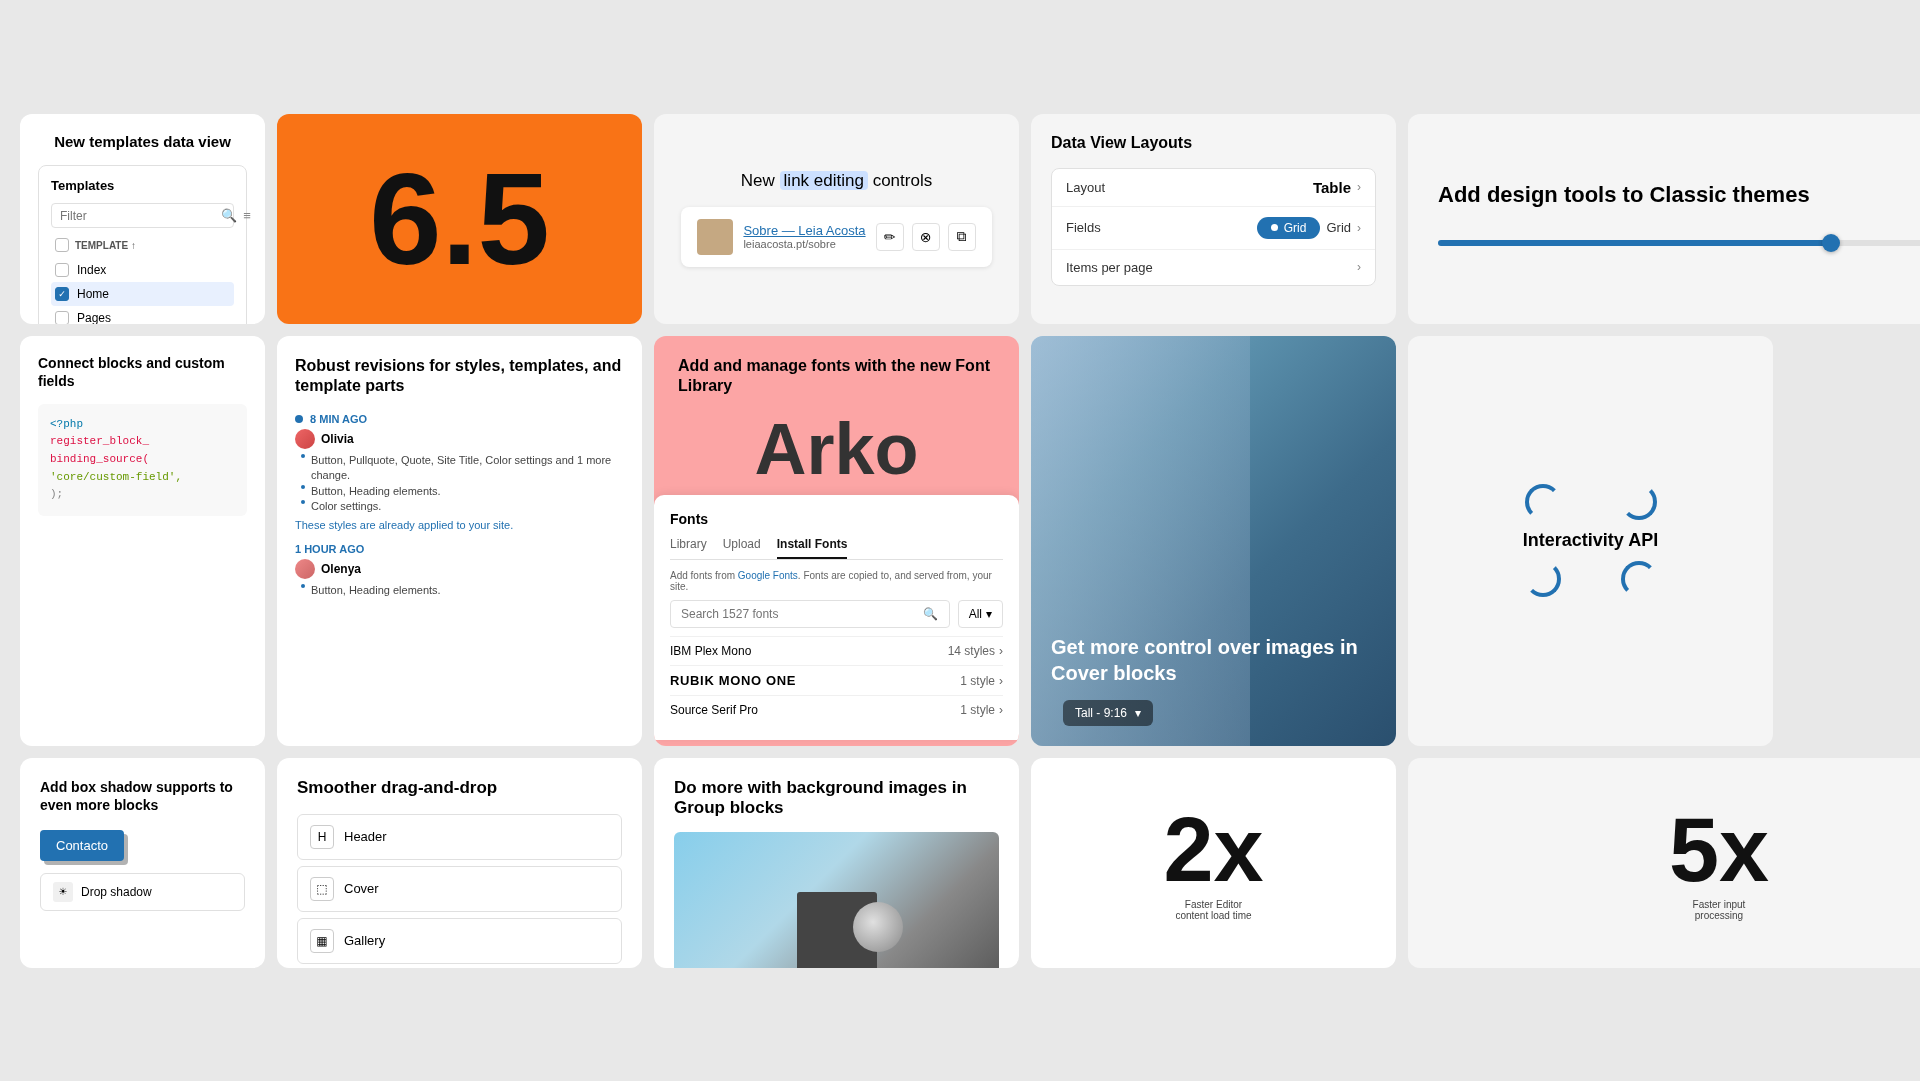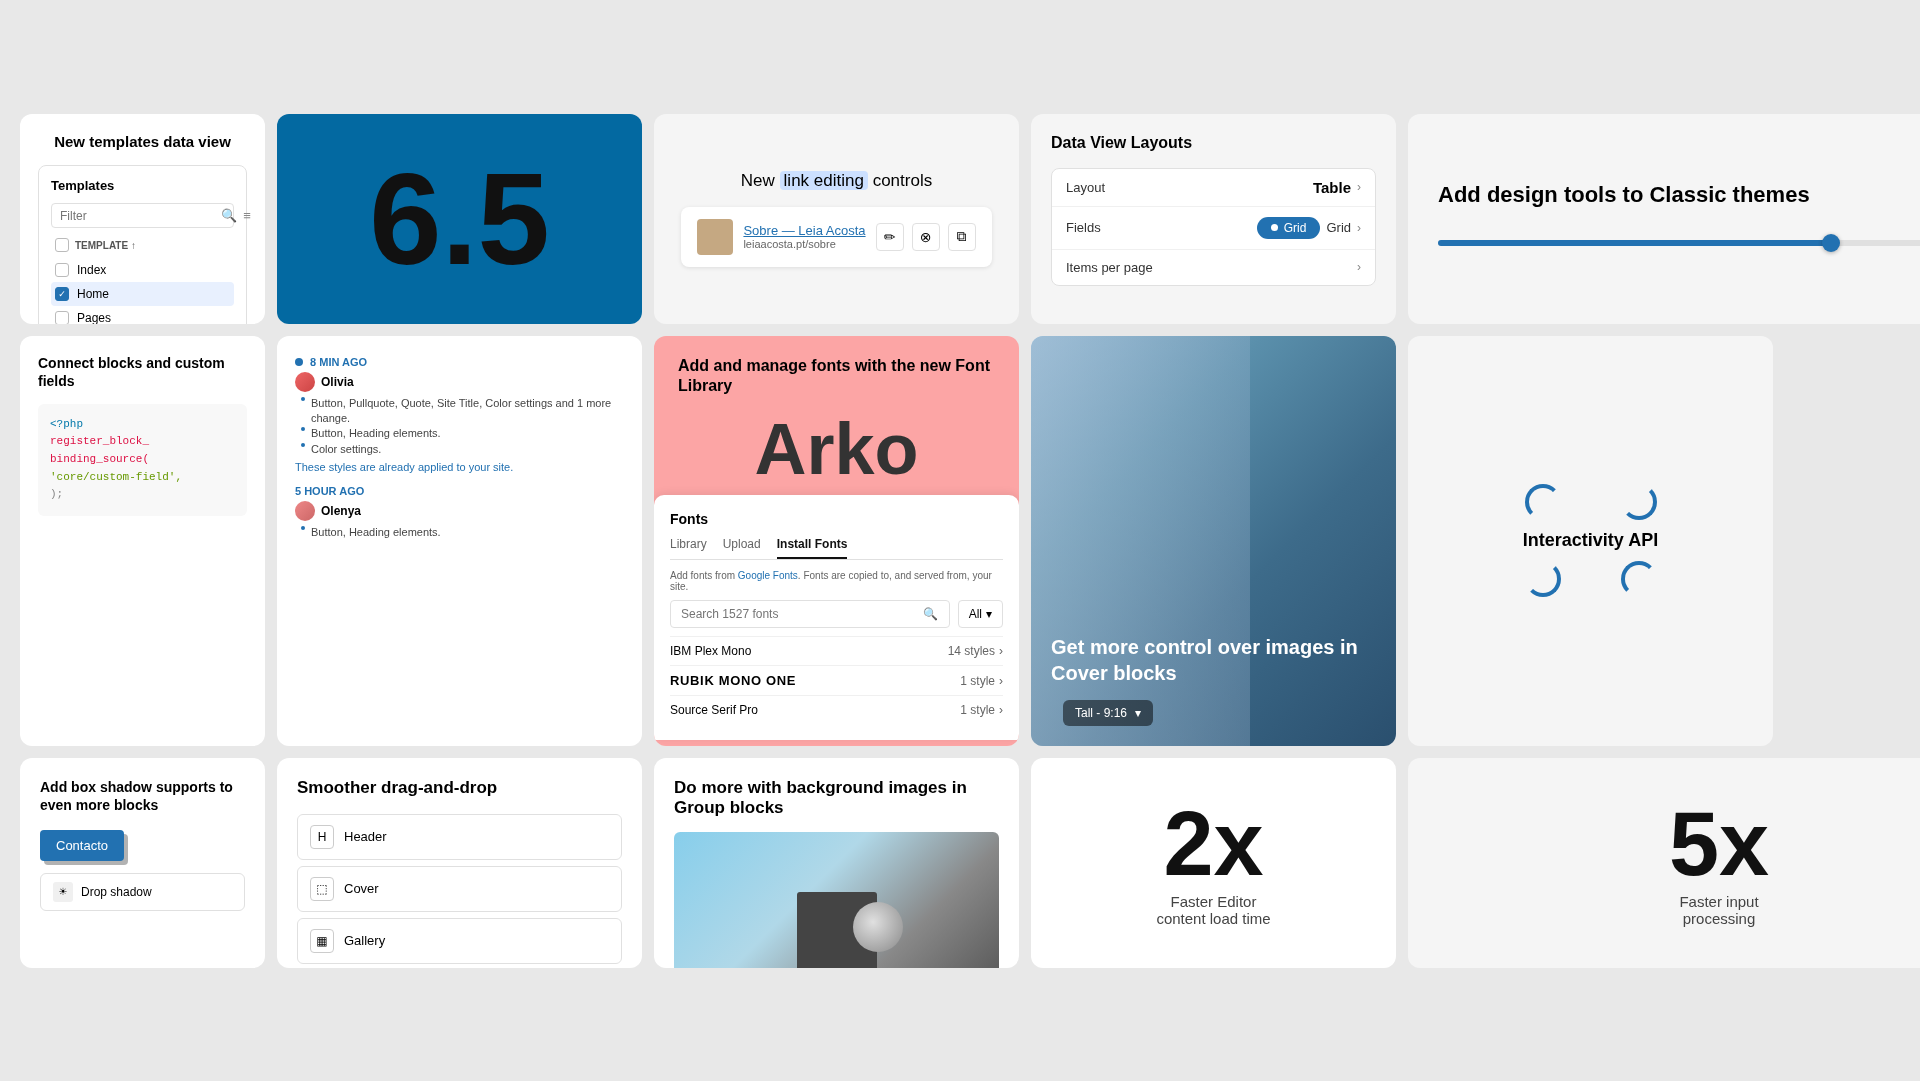--- a/index.html
+++ b/index.html
@@ -116,21 +116,21 @@
       font-size: 9px;
     }
 
     
     .card-version {
       grid-column: 2;
       grid-row: 1;
       display: flex;
       align-items: center;
       justify-content: center;
-      background: #0369a1;
+      background: #f97316;
     }
     .version-number {
       font-size: 130px;
       font-weight: 800;
       color: #111;
       line-height: 1;
     }
 
     
     .card-link {
@@ -689,21 +689,21 @@
       justify-content: center;
       background: #ffffff;
     }
     .big-number {
       font-size: 90px;
       font-weight: 800;
       color: #111;
       line-height: 1;
     }
     .big-label {
-      font-size: 15px;
+      font-size: 10px;
       color: #444;
       text-align: center;
       margin-top: 4px;
     }
 
     
     .card-5x {
       grid-column: 5 / 7;
       grid-row: 3;
       display: flex;
@@ -811,20 +811,21 @@
     <div class="code-block">
       <div><span class="code-blue">&lt;?php</span></div>
       <div><span class="code-orange">register_block_</span></div>
       <div><span class="code-orange">binding_source(</span></div>
       <div><span class="code-string">  'core/custom-field',</span></div>
       <div><span class="code-gray">);</span></div>
     </div>
   </div>
 
   <div class="card card-revisions">
+    <div class="card-title">Robust revisions for styles, templates, and template parts</div>
     <div class="rev-item">
       <div class="rev-time">
         <span style="display:inline-block;width:8px;height:8px;border-radius:50%;background:#2271b1;margin-right:4px;"></span>
         <span>8 MIN AGO</span>
       </div>
       <div class="rev-avatar-row">
         <div class="rev-avatar"></div>
         <span class="rev-author">Olivia</span>
       </div>
       <div class="rev-change">
@@ -836,21 +837,21 @@
         <span>Button, Heading elements.</span>
       </div>
       <div class="rev-change">
         <span class="rev-dot"></span>
         <span>Color settings.</span>
       </div>
       <div class="rev-applied">These styles are already applied to your site.</div>
     </div>
     <div class="rev-item">
       <div class="rev-time">
-        <span>5 HOUR AGO</span>
+        <span>1 HOUR AGO</span>
       </div>
       <div class="rev-avatar-row">
         <div class="rev-avatar" style="background:linear-gradient(135deg,#e88,#c66);"></div>
         <span class="rev-author">Olenya</span>
       </div>
       <div class="rev-change">
         <span class="rev-dot"></span>
         <span>Button, Heading elements.</span>
       </div>
     </div>

